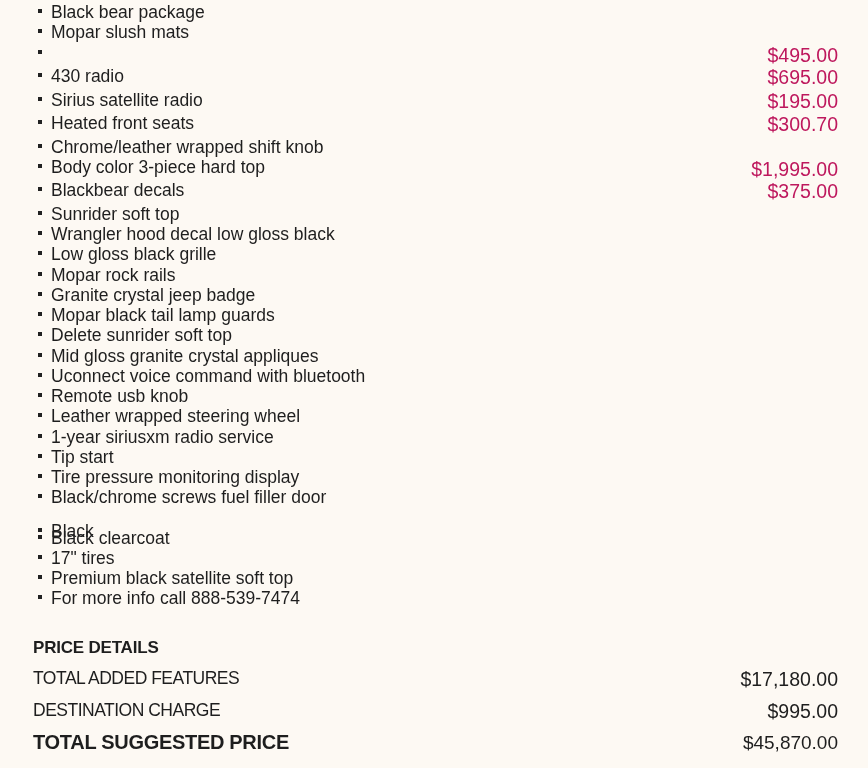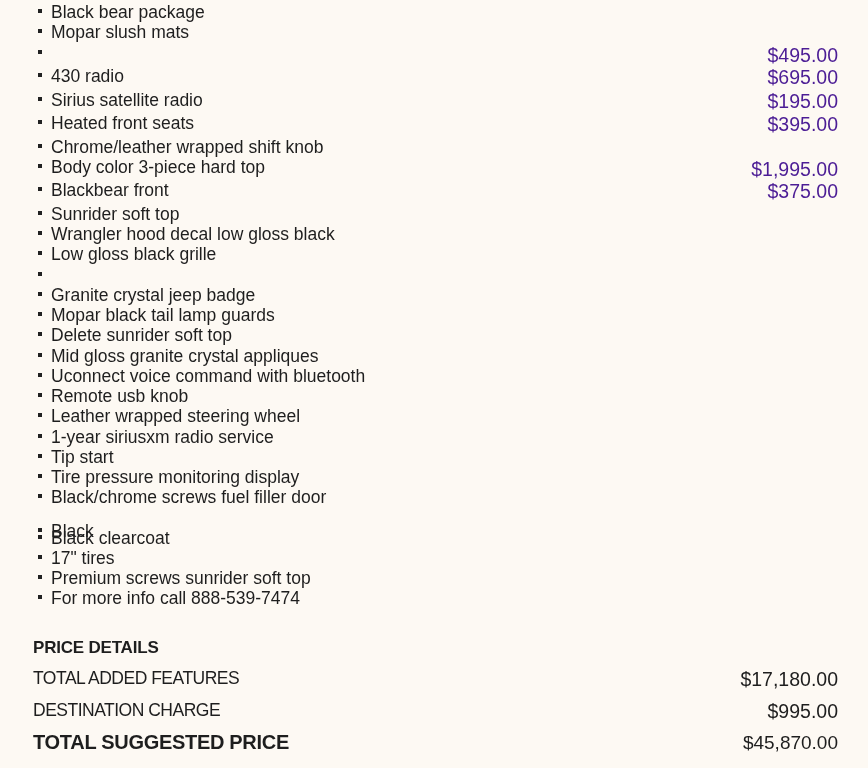--- a/index.html
+++ b/index.html
@@ -46,21 +46,21 @@
       white-space: nowrap;
       color: #1e1e1e;
     }
     .feature-price {
       position: absolute;
       right: 30px;
       top: 0;
       font-size: 19.5px;
       line-height: 24px;
       white-space: nowrap;
-      color: #4c1d95;
+      color: #be185d;
       text-align: right;
     }
     .price-details {
       position: absolute;
       left: 0;
       top: 636px;
       width: 868px;
     }
     .pd-heading {
       position: absolute;
@@ -131,54 +131,55 @@
       <span class="feature-price" style="top:0px">$695.00</span>
     </div>
     <div class="feature-row" style="top:89px">
       <span class="bullet"></span>
       <span class="feature-label">Sirius satellite radio</span>
       <span class="feature-price" style="top:0px">$195.00</span>
     </div>
     <div class="feature-row" style="top:112px">
       <span class="bullet"></span>
       <span class="feature-label">Heated front seats</span>
-      <span class="feature-price" style="top:0px">$395.00</span>
+      <span class="feature-price" style="top:0px">$300.70</span>
     </div>
     <div class="feature-row" style="top:136px">
       <span class="bullet"></span>
       <span class="feature-label">Chrome/leather wrapped shift knob</span>
       <span class="feature-price"></span>
     </div>
     <div class="feature-row" style="top:156px">
       <span class="bullet"></span>
       <span class="feature-label">Body color 3-piece hard top</span>
       <span class="feature-price" style="top:1px">$1,995.00</span>
     </div>
     <div class="feature-row" style="top:179px">
       <span class="bullet"></span>
-      <span class="feature-label">Blackbear front</span>
+      <span class="feature-label">Blackbear decals</span>
       <span class="feature-price" style="top:0px">$375.00</span>
     </div>
     <div class="feature-row" style="top:203px">
       <span class="bullet"></span>
       <span class="feature-label">Sunrider soft top</span>
       <span class="feature-price"></span>
     </div>
     <div class="feature-row" style="top:223px">
       <span class="bullet"></span>
       <span class="feature-label">Wrangler hood decal low gloss black</span>
       <span class="feature-price"></span>
     </div>
     <div class="feature-row" style="top:243px">
       <span class="bullet"></span>
       <span class="feature-label">Low gloss black grille</span>
       <span class="feature-price"></span>
     </div>
     <div class="feature-row" style="top:264px">
       <span class="bullet"></span>
+      <span class="feature-label">Mopar rock rails</span>
       <span class="feature-price"></span>
     </div>
     <div class="feature-row" style="top:284px">
       <span class="bullet"></span>
       <span class="feature-label">Granite crystal jeep badge</span>
       <span class="feature-price"></span>
     </div>
     <div class="feature-row" style="top:304px">
       <span class="bullet"></span>
       <span class="feature-label">Mopar black tail lamp guards</span>
@@ -239,21 +240,21 @@
       <span class="feature-label">Black clearcoat</span>
       <span class="feature-price"></span>
     </div>
     <div class="feature-row" style="top:547px">
       <span class="bullet"></span>
       <span class="feature-label">17" tires</span>
       <span class="feature-price"></span>
     </div>
     <div class="feature-row" style="top:567px">
       <span class="bullet"></span>
-      <span class="feature-label">Premium screws sunrider soft top</span>
+      <span class="feature-label">Premium black satellite soft top</span>
       <span class="feature-price"></span>
     </div>
     <div class="feature-row" style="top:587px">
       <span class="bullet"></span>
       <span class="feature-label">For more info call 888-539-7474</span>
       <span class="feature-price"></span>
     </div>
   </div>
 
   <div class="price-details">

